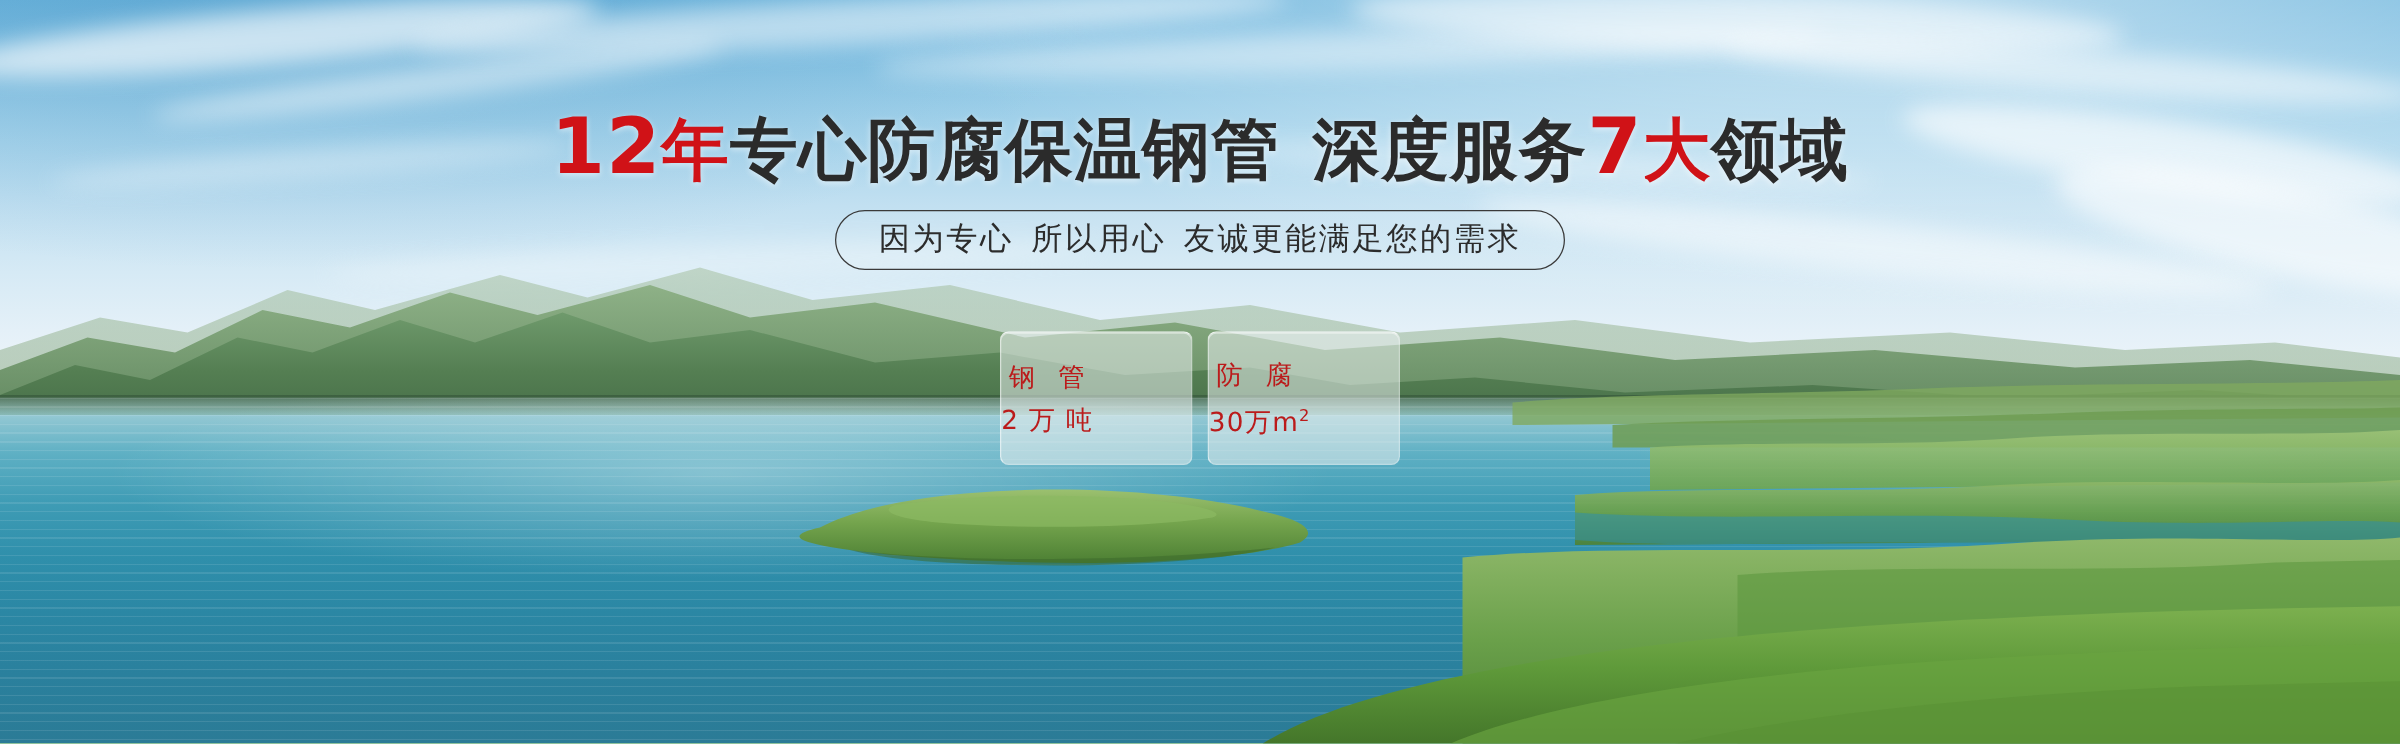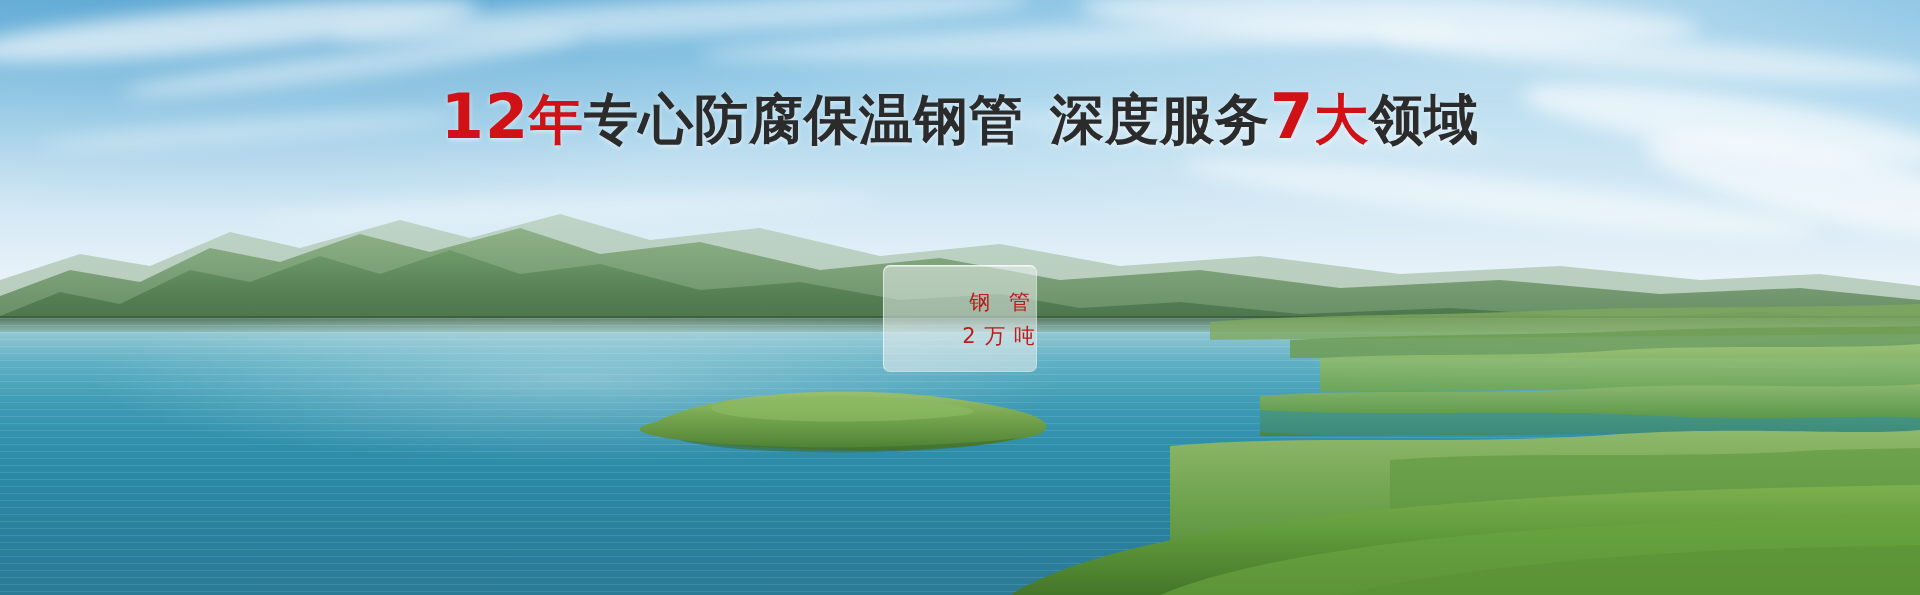--- a/index.html
+++ b/index.html
@@ -137,21 +137,21 @@
   .card{
     width:152px;height:105px;
     border-radius:7px;
     background:rgba(232,238,238,0.55);
     border-top:1px solid rgba(255,255,255,0.75);
     border-left:1px solid rgba(255,255,255,0.55);
     border-right:1px solid rgba(255,255,255,0.30);
     border-bottom:1px solid rgba(255,255,255,0.25);
     box-shadow:inset 0 1px 0 rgba(255,255,255,0.45);
     display:flex;flex-direction:column;
-    align-items:flex-end;justify-content:center;
+    align-items:flex-start;justify-content:center;
     gap:12px;
   }
   .card-label{
     font-size:21px;line-height:22px;
     color:#bb1b1b;letter-spacing:6px;
     text-indent:6px;font-weight:normal;
   }
   .card-value{
     font-size:21px;line-height:22px;
     color:#bb1b1b;letter-spacing:1px;
@@ -283,25 +283,34 @@
       <path d="M1160,150 C1230,120 1360,98 1520,86 C1660,76 1820,72 1920,70
                L1920,150 Z" fill="#6aa540" opacity="0.65"></path>
       <path d="M1340,150 C1440,126 1600,110 1760,104 L1920,100 L1920,150 Z" fill="#588f33" opacity="0.5"></path>
     </svg>
   </div>
 
   <div class="headline">
     <span class="hl-red hl-num">12</span><span class="hl-red">年</span><span class="hl-dark">专心防腐保温钢管</span><span class="hl-gap"></span><span class="hl-dark">深度服务</span><span class="hl-red hl-num">7</span><span class="hl-red">大</span><span class="hl-dark">领域</span>
   </div>
 
+  <div class="subtitle-wrap">
+    <div class="subtitle">
+      <span>因为专心</span><span class="sub-sp"></span><span>所以用心</span><span class="sub-sp"></span><span>友诚更能满足您的需求</span>
+    </div>
+  </div>
 
   <div class="cards">
 
     <div class="card">
       <div class="card-label">钢 管</div>
       <div class="card-value"><span>2 万 吨</span></div>
     </div>
 
+    <div class="card">
+      <div class="card-label">防 腐</div>
+      <div class="card-value"><span>30万m</span><sup>2</sup></div>
+    </div>
 
 
   </div>
 
 </div>
 
 </body></html>

